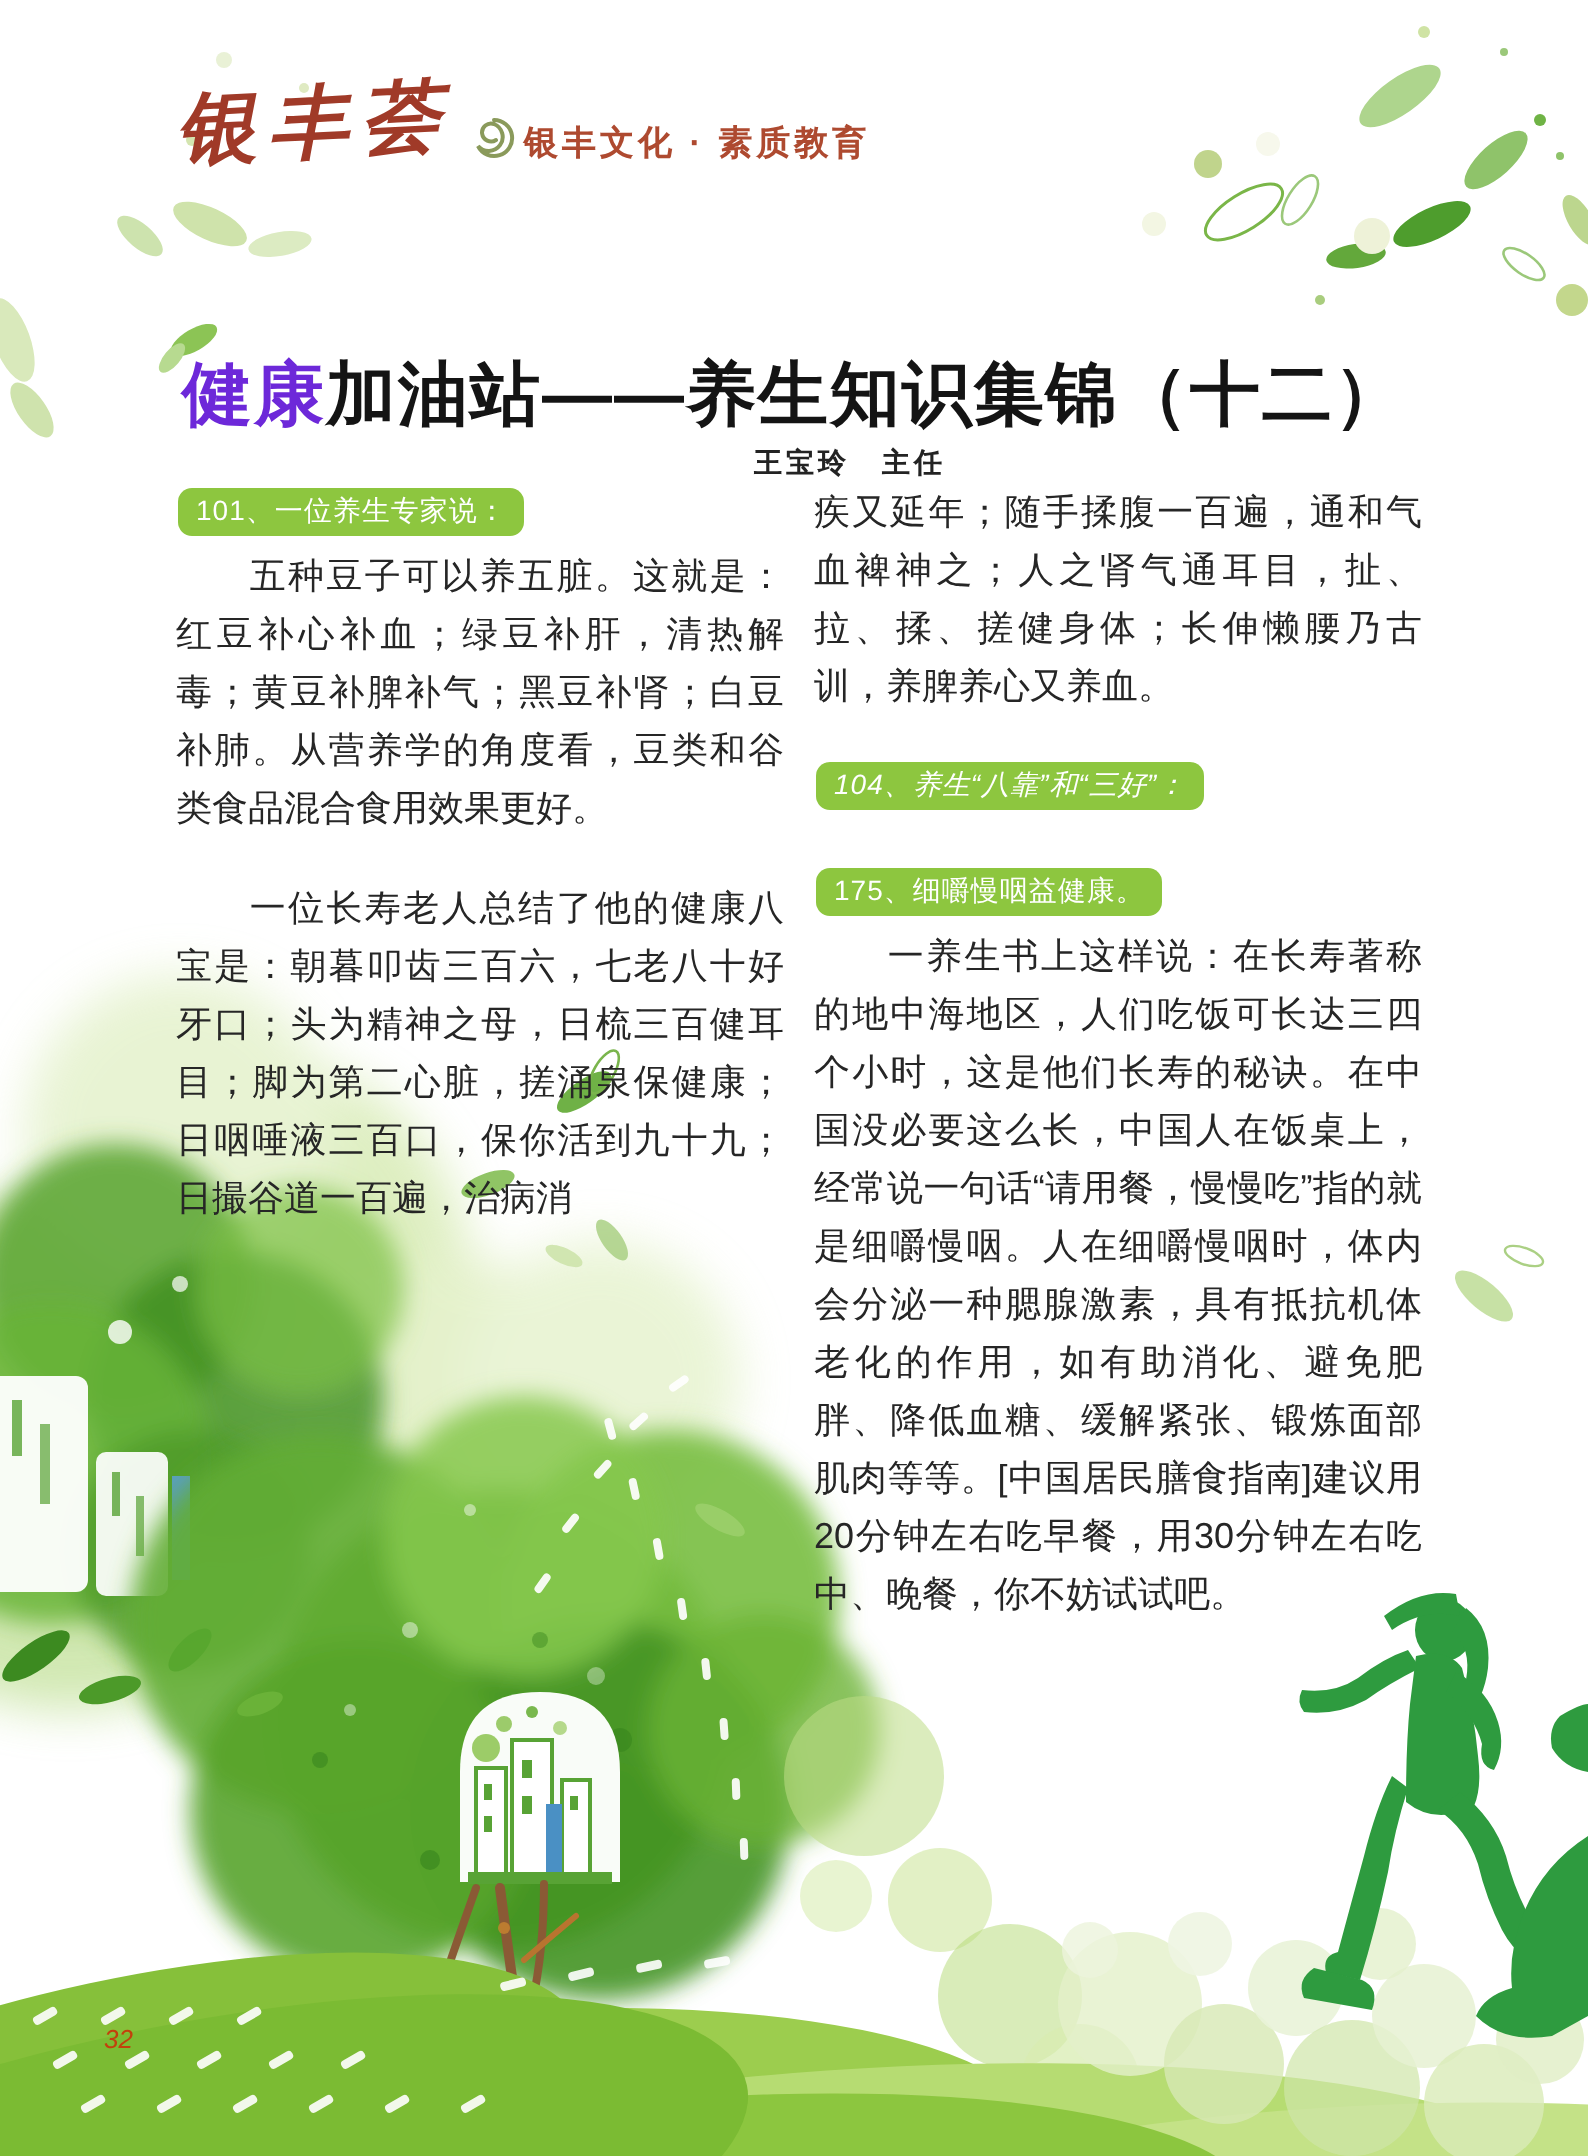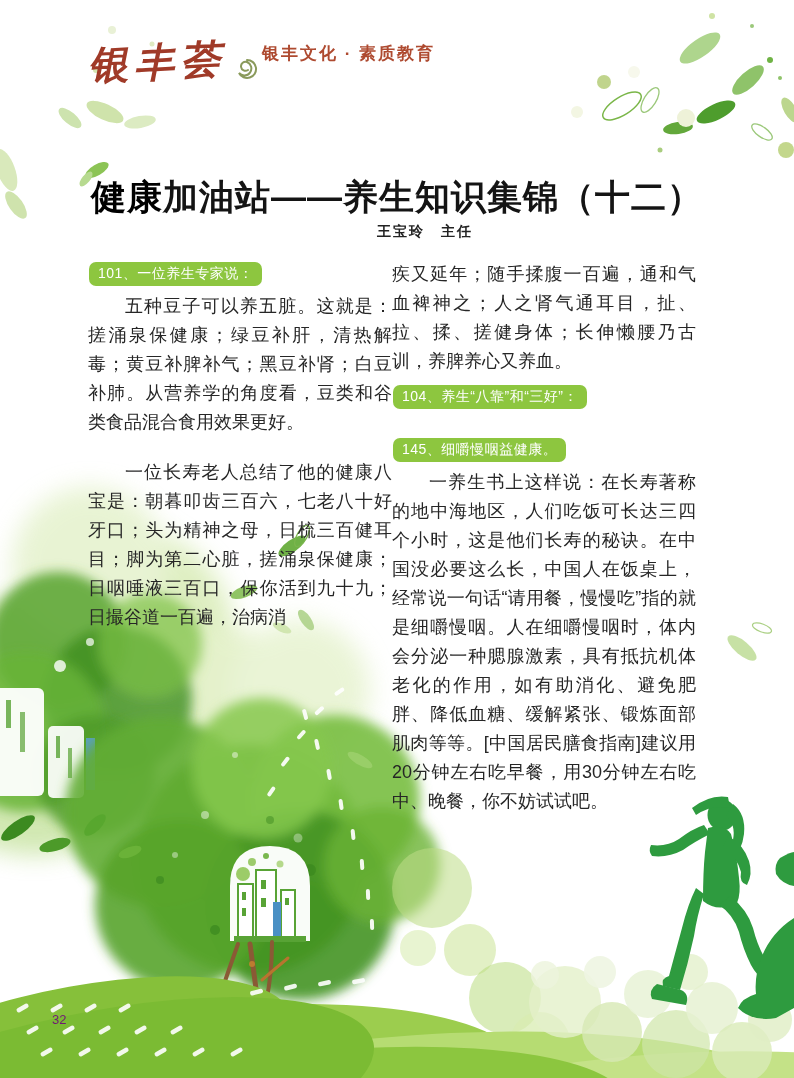--- a/index.html
+++ b/index.html
@@ -4,37 +4,37 @@
 <style>
   html,body{margin:0;padding:0;background:#e8e8e8;}
   .page{position:relative;width:794px;height:1078px;margin:0 auto;background:#ffffff;overflow:hidden;
         font-family:"Liberation Sans",sans-serif;}
   .bg-svg{position:absolute;left:0;top:0;z-index:0;}
   
   .masthead{position:absolute;top:42px;left:88px;z-index:2;display:flex;align-items:flex-start;}
   .callig{font-family:"DejaVu Serif",serif;font-style:italic;font-weight:bold;font-size:40px;line-height:1;
           color:#a03a28;letter-spacing:6px;transform:rotate(-3deg);}
   .swirl{margin:16px 4px 0 10px;}
-  .tagline{font-size:17px;font-weight:bold;color:#ae4a30;letter-spacing:2px;text-align:right;}
+  .tagline{margin-top:18px;font-size:17px;font-weight:bold;color:#ae4a30;letter-spacing:2px;text-align:right;}
   
   .title{position:absolute;top:174px;left:0;width:100%;margin:0;text-align:center;z-index:2;
          font-size:35px;font-weight:800;color:#141414;letter-spacing:1px;}
-  .title .hl{color:#000000;}
+  .title .hl{color:#6d28d9;}
   .author{position:absolute;top:223px;left:0;width:100%;text-align:center;z-index:2;
           font-size:14px;font-weight:600;color:#232323;letter-spacing:2px;padding-left:28px;}
   
-  .columns{position:absolute;top:260px;left:88px;width:624px;display:flex;z-index:2;}
+  .columns{position:absolute;top:242px;left:88px;width:624px;display:flex;gap:15px;z-index:2;}
   .col{width:304px;}
   .sec{margin-bottom:21px;}
   .badge{display:inline-block;background:#8dc63f;color:#ffffff;font-size:14px;line-height:1.2;
          padding:3px 9px 4px;border-radius:7px;margin:2px 0 6px 1px;letter-spacing:.5px;}
   .bodytext{margin:0;font-size:18px;line-height:29px;text-align:justify;text-indent:2.05em;color:#262626;}
   .cont{text-indent:0;}
   
-  .pageno{position:absolute;left:52px;top:1012px;z-index:2;font-size:13px;color:#701a75;}
+  .pageno{position:absolute;left:52px;top:1012px;z-index:2;font-size:13px;color:#c2410c;font-style:italic;}
 </style>
 </head>
 <body>
 
 <div class="page">
 
   <svg class="bg-svg" width="794" height="1078" viewBox="0 0 794 1078" aria-hidden="true">
     <defs>
       <filter id="b1" x="-60%" y="-60%" width="220%" height="220%">
           <feGaussianBlur stdDeviation="6"></feGaussianBlur>
@@ -276,35 +276,35 @@
 
   <h1 class="title">
     <span class="hl">健康</span><span>加油站——养生知识集锦（十二）</span>
   </h1>
   <div class="author">王宝玲　主任</div>
 
   <main class="columns">
     <div class="col">
       <section class="sec">
         <span class="badge">101、一位养生专家说：</span>
-        <p class="bodytext">五种豆子可以养五脏。这就是：搓涌泉保健康；绿豆补肝，清热解毒；黄豆补脾补气；黑豆补肾；白豆补肺。从营养学的角度看，豆类和谷类食品混合食用效果更好。</p>
+        <p class="bodytext">五种豆子可以养五脏。这就是：红豆补心补血；绿豆补肝，清热解毒；黄豆补脾补气；黑豆补肾；白豆补肺。从营养学的角度看，豆类和谷类食品混合食用效果更好。</p>
       </section>
       <section class="sec">
       </section>
       <section class="sec">
         <p class="bodytext">一位长寿老人总结了他的健康八宝是：朝暮叩齿三百六，七老八十好牙口；头为精神之母，日梳三百健耳目；脚为第二心脏，搓涌泉保健康；日咽唾液三百口，保你活到九十九；日撮谷道一百遍，治病消</p>
       </section>
     </div>
 
     <div class="col">
       <p class="bodytext cont">疾又延年；随手揉腹一百遍，通和气血裨神之；人之肾气通耳目，扯、拉、揉、搓健身体；长伸懒腰乃古训，养脾养心又养血。</p>
-      <section class="sec" style="margin-top:7px;">
+      <section class="sec" style="margin-top:21px;font-style:italic;">
         <span class="badge">104、养生“八靠”和“三好”：</span>
       </section>
       <section class="sec">
-        <span class="badge">145、细嚼慢咽益健康。</span>
+        <span class="badge">175、细嚼慢咽益健康。</span>
         <p class="bodytext">一养生书上这样说：在长寿著称的地中海地区，人们吃饭可长达三四个小时，这是他们长寿的秘诀。在中国没必要这么长，中国人在饭桌上，经常说一句话“请用餐，慢慢吃”指的就是细嚼慢咽。人在细嚼慢咽时，体内会分泌一种腮腺激素，具有抵抗机体老化的作用，如有助消化、避免肥胖、降低血糖、缓解紧张、锻炼面部肌肉等等。[中国居民膳食指南]建议用20分钟左右吃早餐，用30分钟左右吃中、晚餐，你不妨试试吧。</p>
       </section>
     </div>
   </main>
 
   <div class="pageno">32</div>
 </div>
 
 </body></html>

